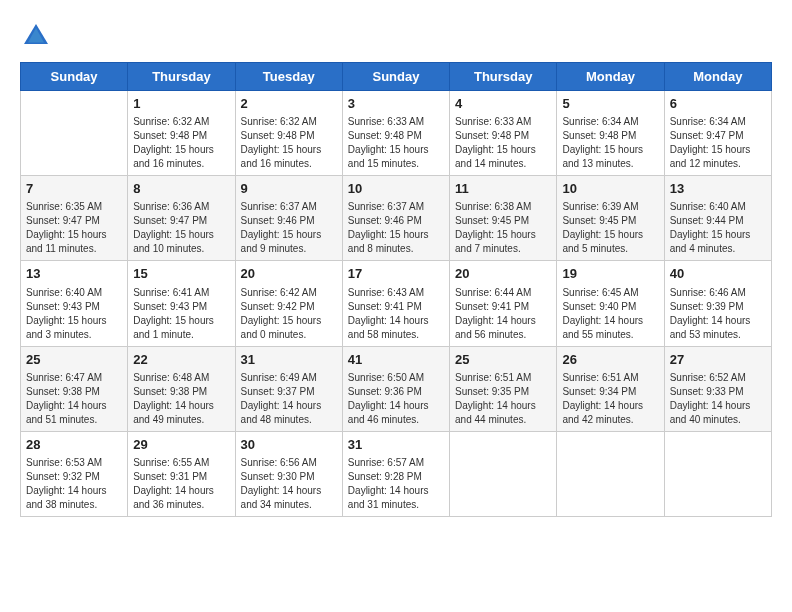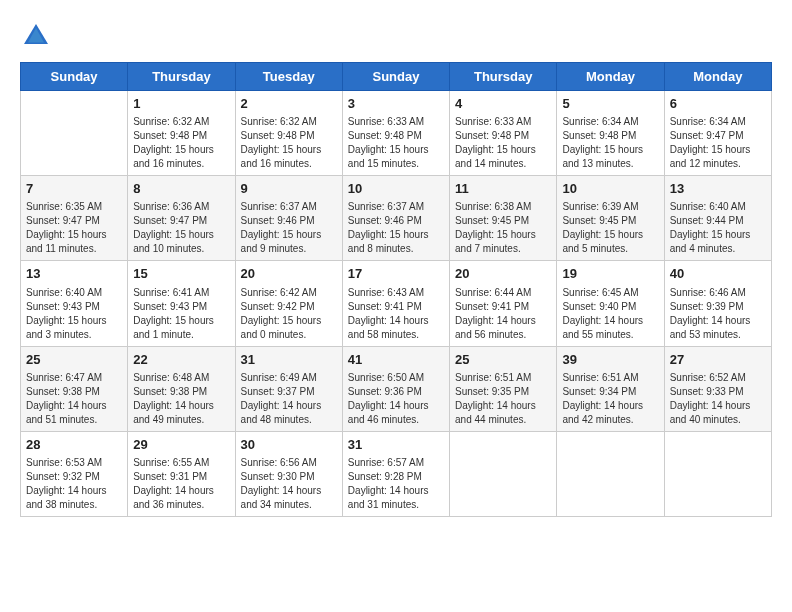--- a/index.html
+++ b/index.html
@@ -225,21 +225,21 @@
         </td>
         <td>
           <span class="day-number">41</span>
           <div class="day-info">Sunrise: 6:50 AM<br>Sunset: 9:36 PM<br>Daylight: 14 hours and 46 minutes.</div>
         </td>
         <td>
           <span class="day-number">25</span>
           <div class="day-info">Sunrise: 6:51 AM<br>Sunset: 9:35 PM<br>Daylight: 14 hours and 44 minutes.</div>
         </td>
         <td>
-          <span class="day-number">39</span>
+          <span class="day-number">26</span>
           <div class="day-info">Sunrise: 6:51 AM<br>Sunset: 9:34 PM<br>Daylight: 14 hours and 42 minutes.</div>
         </td>
         <td>
           <span class="day-number">27</span>
           <div class="day-info">Sunrise: 6:52 AM<br>Sunset: 9:33 PM<br>Daylight: 14 hours and 40 minutes.</div>
         </td>
       </tr>
       <tr>
         <td>
           <span class="day-number">28</span>

